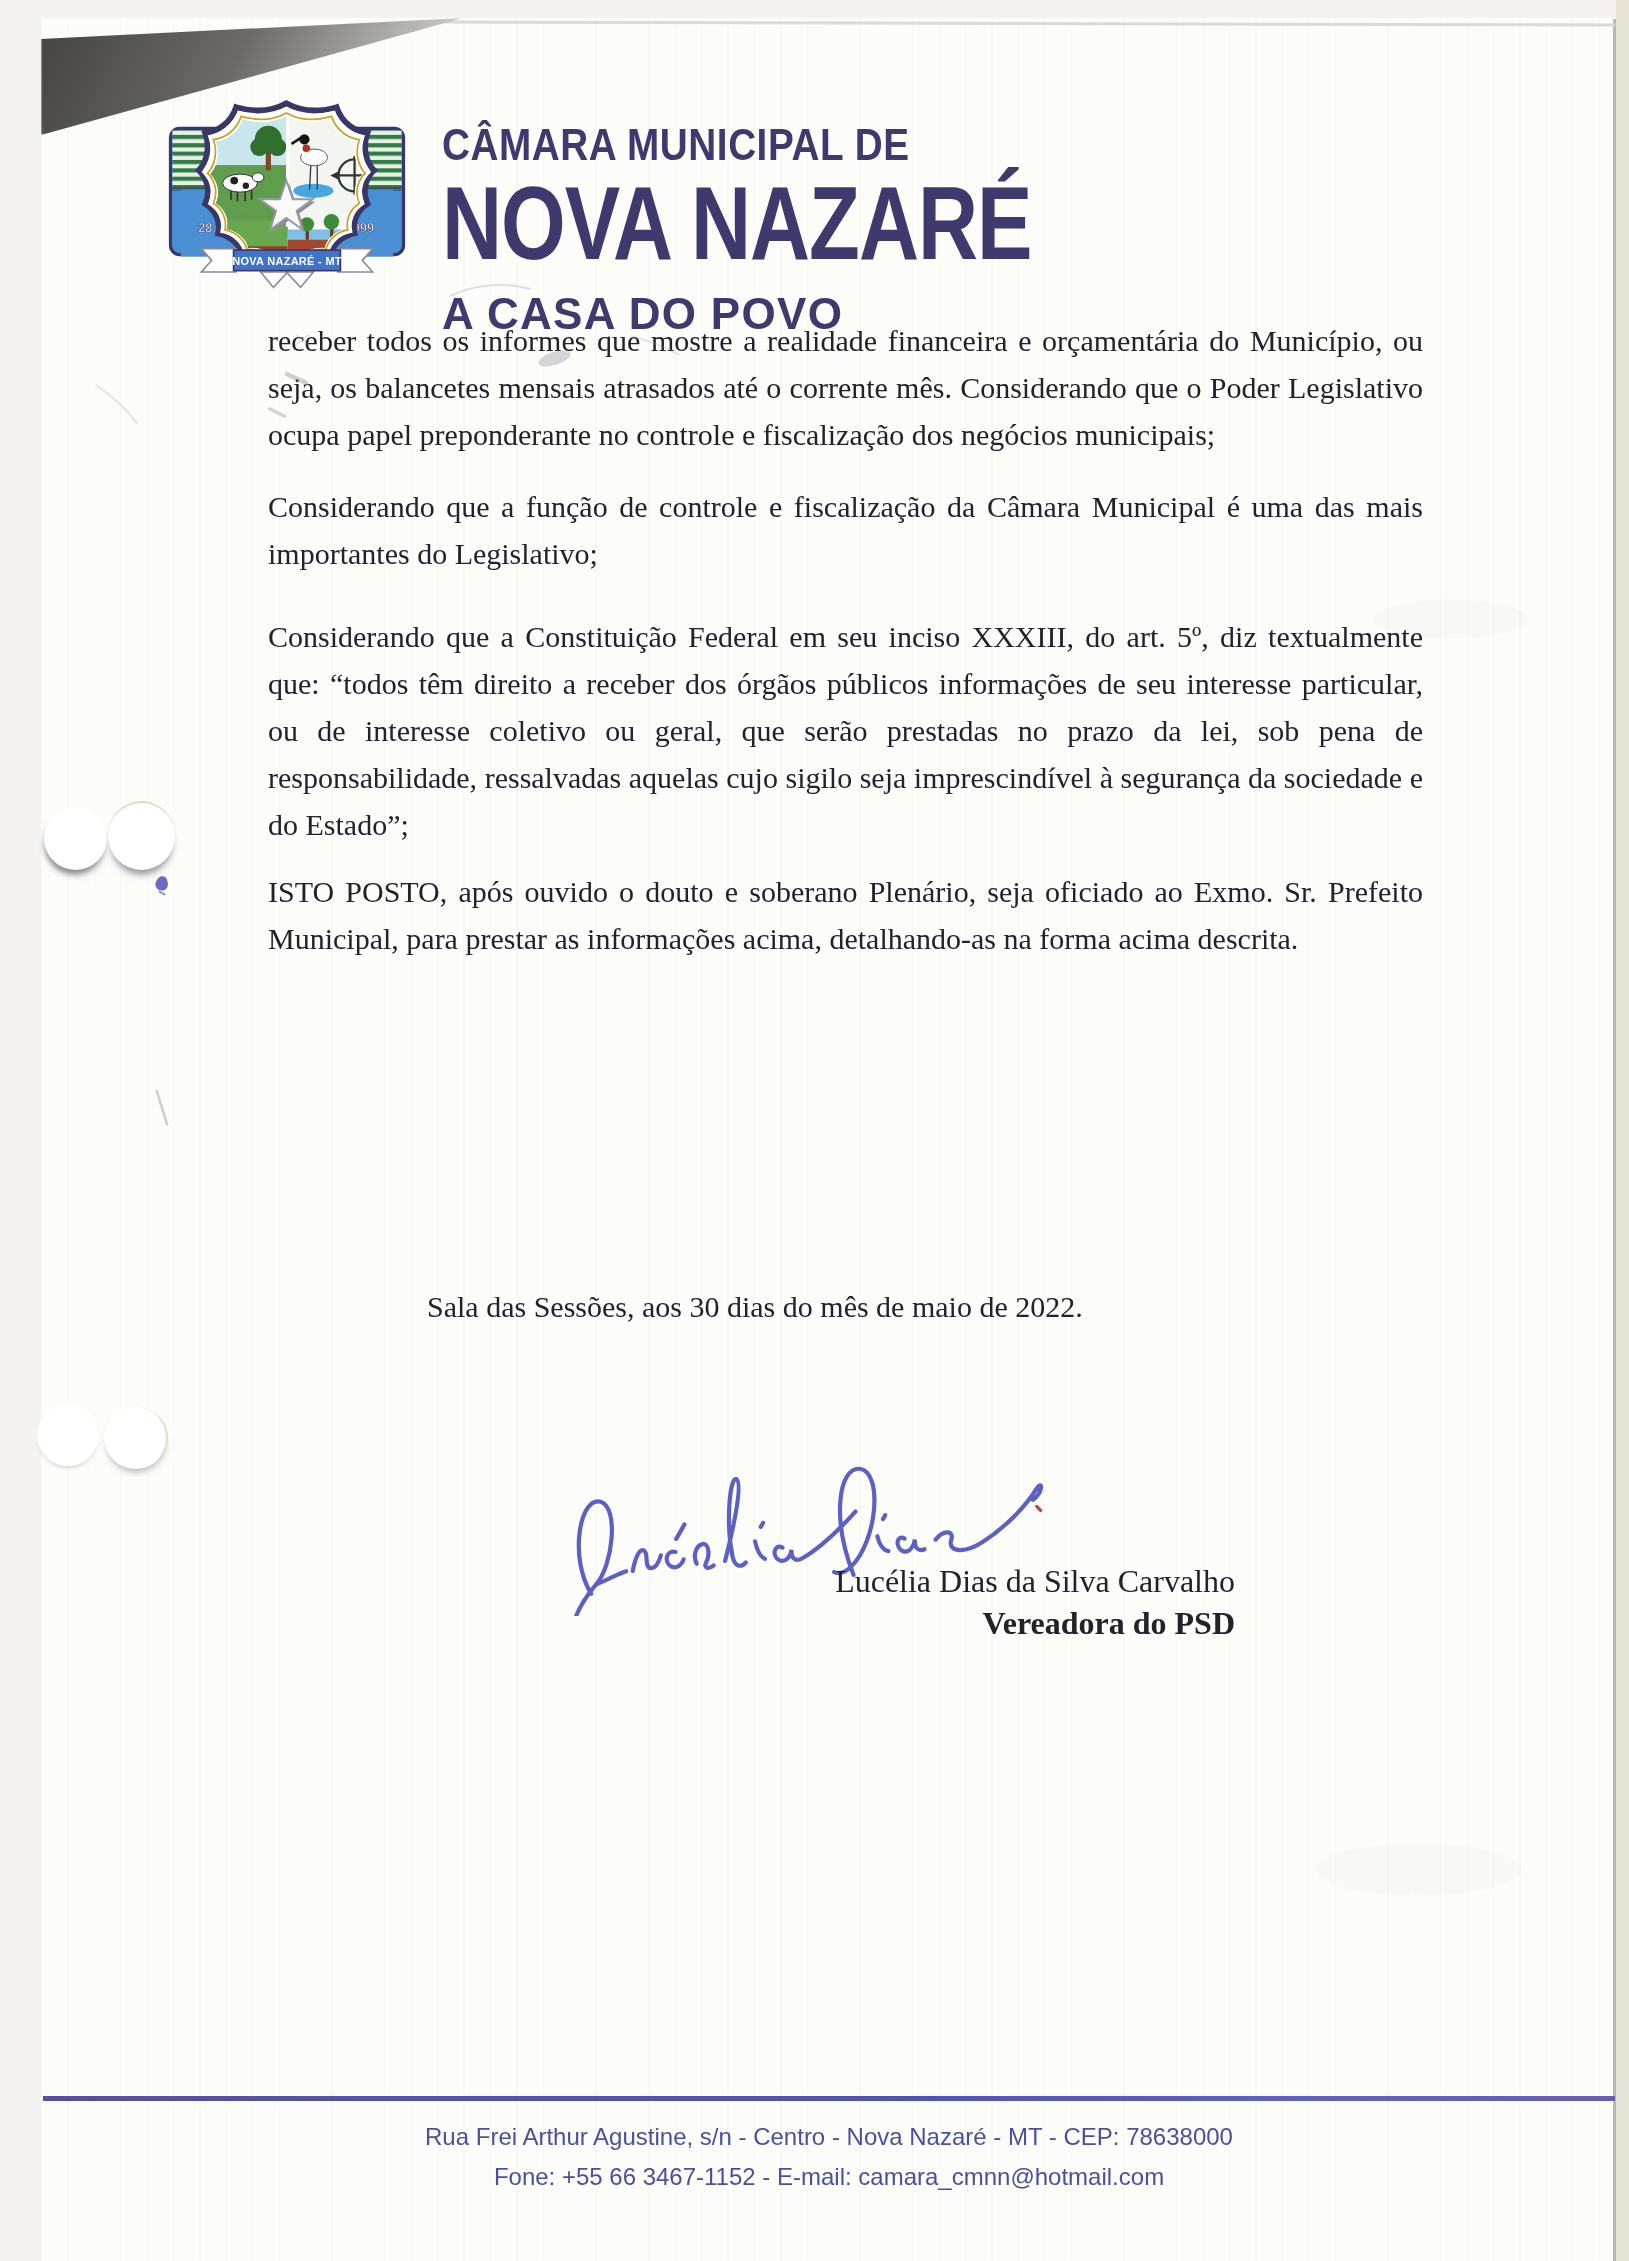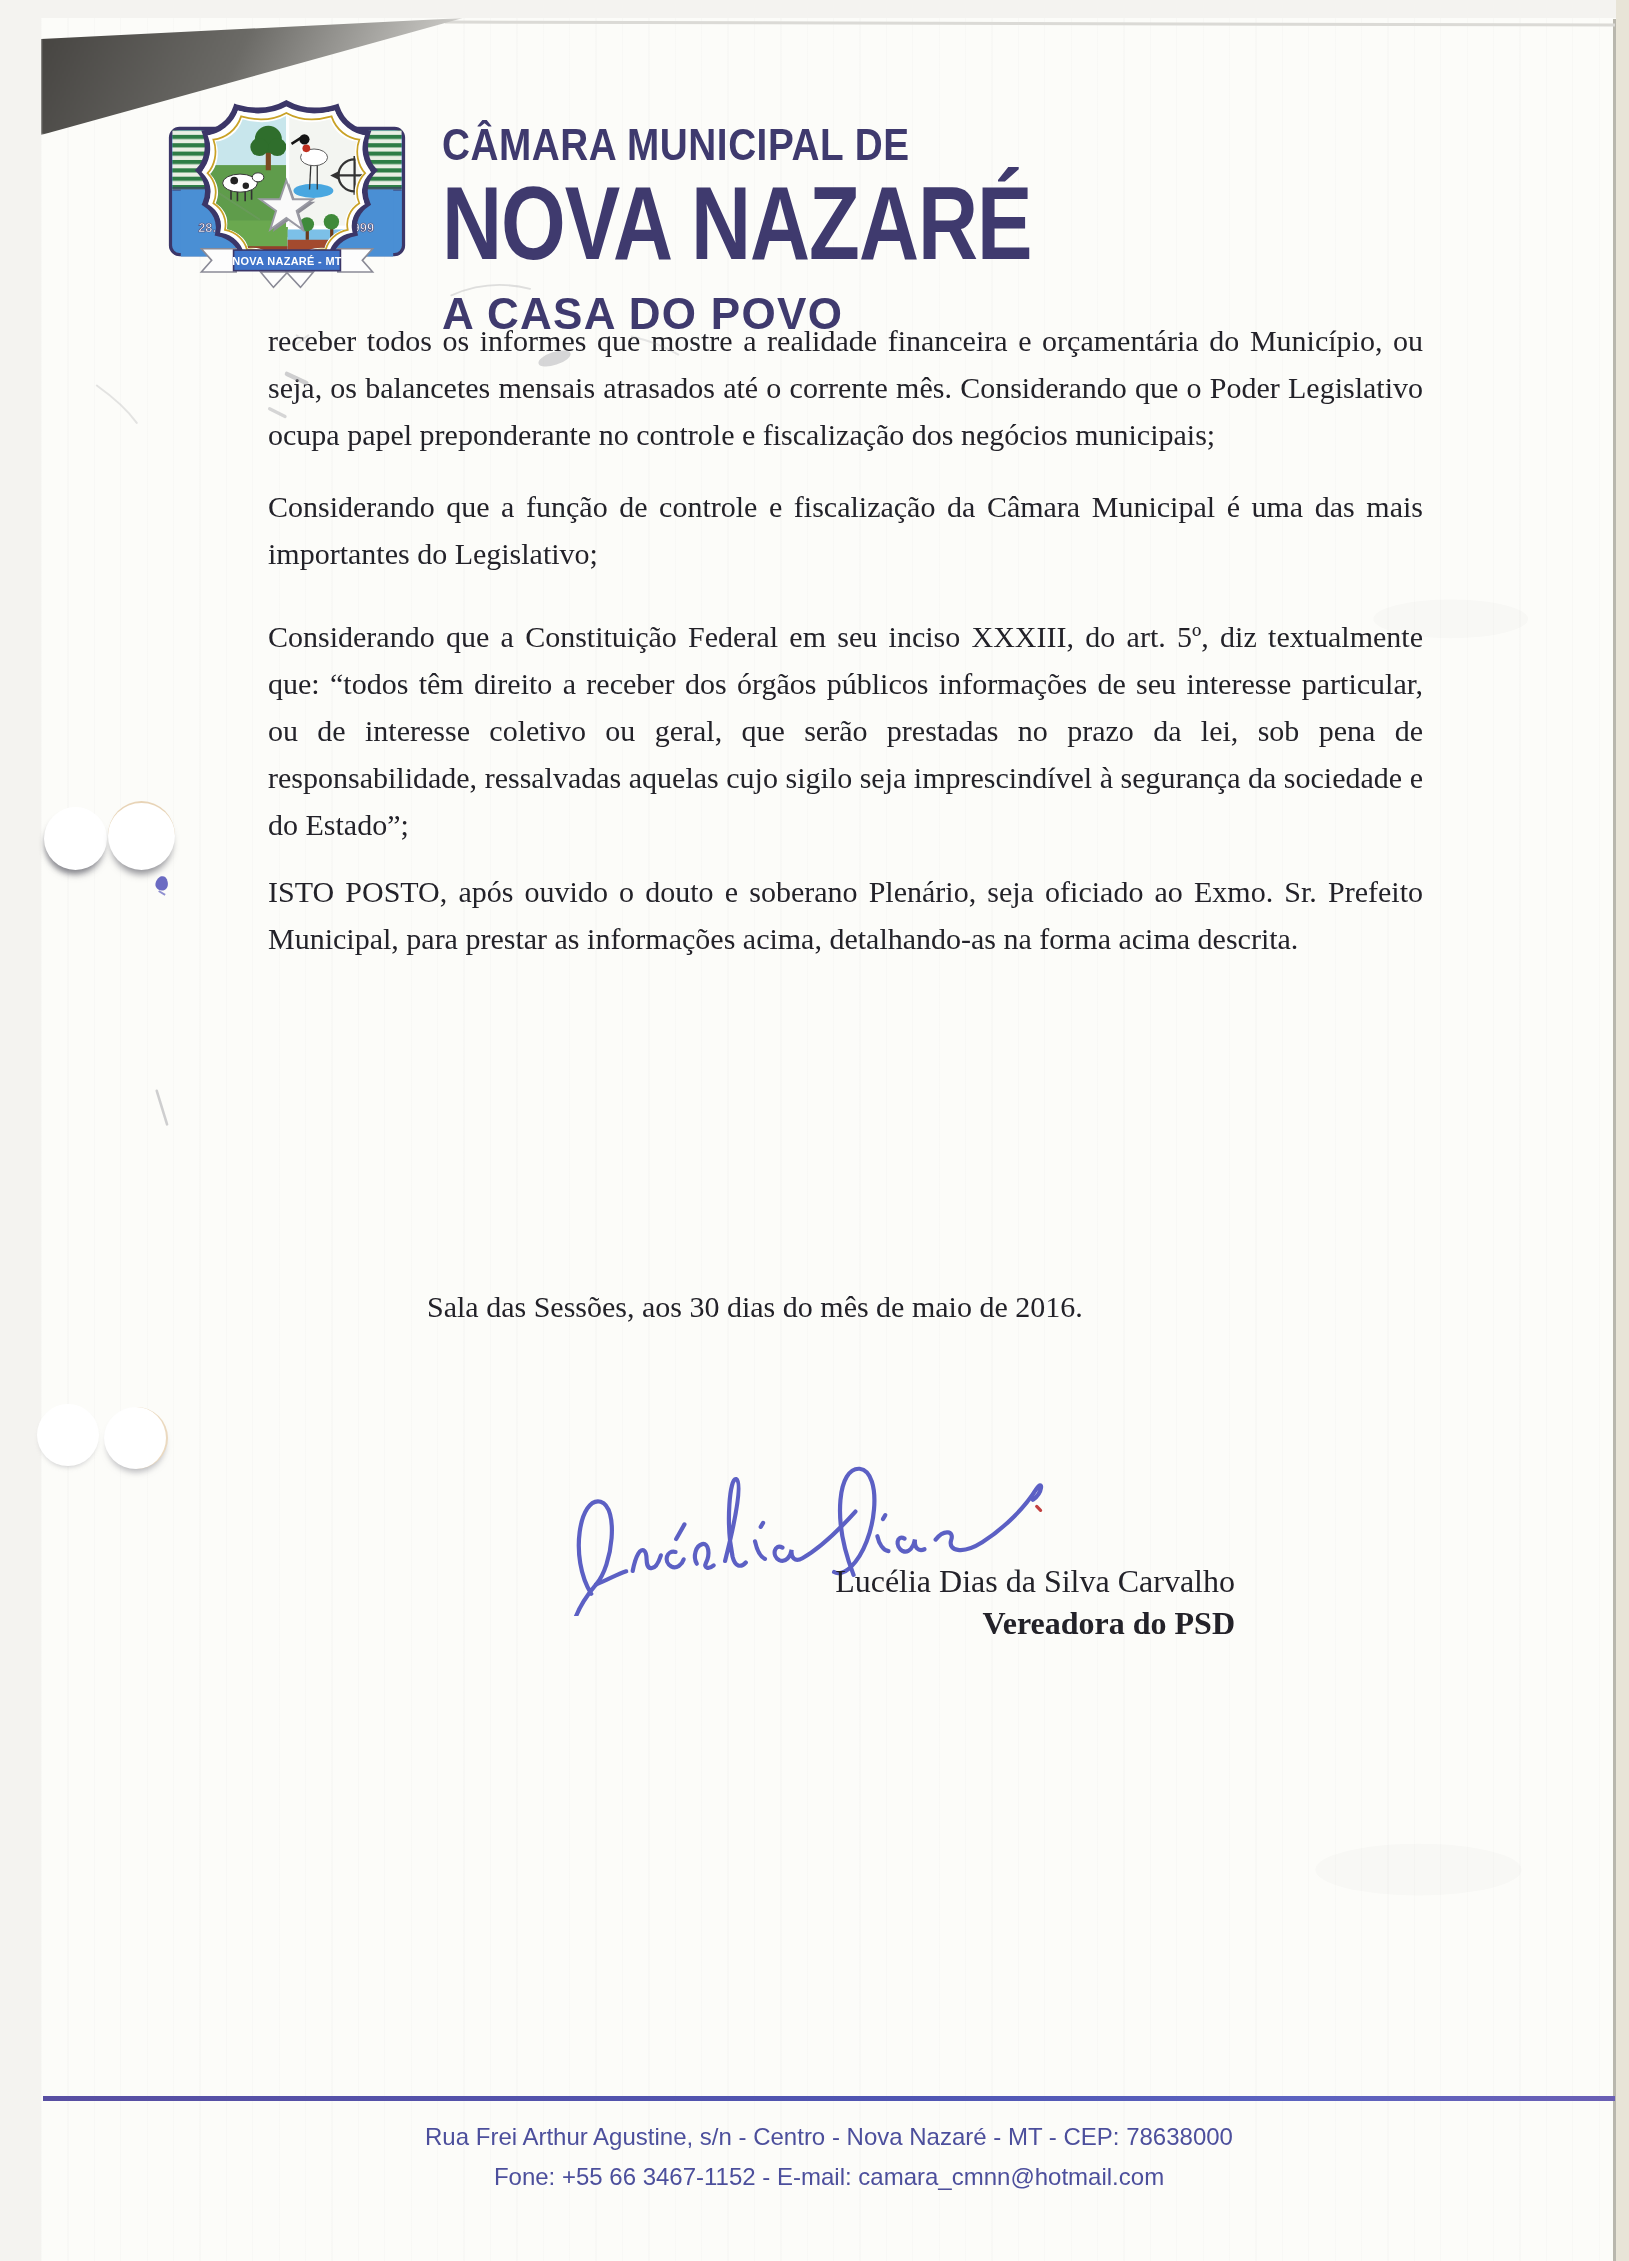--- a/index.html
+++ b/index.html
@@ -185,21 +185,21 @@
     <div class="tagline">A CASA DO POVO</div>
   </div>
 
   <div class="body-text">
     <p>receber todos os informes que mostre a realidade financeira e orçamentária do Município, ou seja, os balancetes mensais atrasados até o corrente mês. Considerando que o Poder Legislativo ocupa papel preponderante no controle e fiscalização dos negócios municipais;</p>
     <p>Considerando que a função de controle e fiscalização da Câmara Municipal é uma das mais importantes do Legislativo;</p>
     <p>Considerando que a Constituição Federal em seu inciso XXXIII, do art. 5º, diz textualmente que: “todos têm direito a receber dos órgãos públicos informações de seu interesse particular, ou de interesse coletivo ou geral, que serão prestadas no prazo da lei, sob pena de responsabilidade, ressalvadas aquelas cujo sigilo seja imprescindível à segurança da sociedade e do Estado”;</p>
     <p>ISTO POSTO, após ouvido o douto e soberano Plenário, seja oficiado ao Exmo. Sr. Prefeito Municipal, para prestar as informações acima, detalhando-as na forma acima descrita.</p>
   </div>
 
-  <div class="dateline">Sala das Sessões, aos 30 dias do mês de maio de 2016.</div>
+  <div class="dateline">Sala das Sessões, aos 30 dias do mês de maio de 2022.</div>
 
   <div class="sig-block">
     <svg class="sig-ink" viewBox="0 0 800 270">
       <g fill="none" stroke="#5c60c4" stroke-width="6.5" stroke-linecap="round" transform="rotate(-3 400 135)">
         <path d="M62,218 C30,160 52,66 84,76 C112,86 98,176 70,204 C58,216 40,240 34,258"></path>
         <path d="M70,204 C92,196 104,190 118,186"></path>
         <path d="M128,186 C134,162 142,150 148,156 C154,162 146,180 156,183 C164,185 170,172 173,164"></path>
         <path d="M196,160 C182,156 176,174 188,182 C196,187 205,180 208,172"></path>
         <path d="M198,140 L212,118"></path>
         <path d="M228,180 C222,168 228,152 238,150 C248,148 250,166 242,180 C238,187 246,190 254,184"></path>

